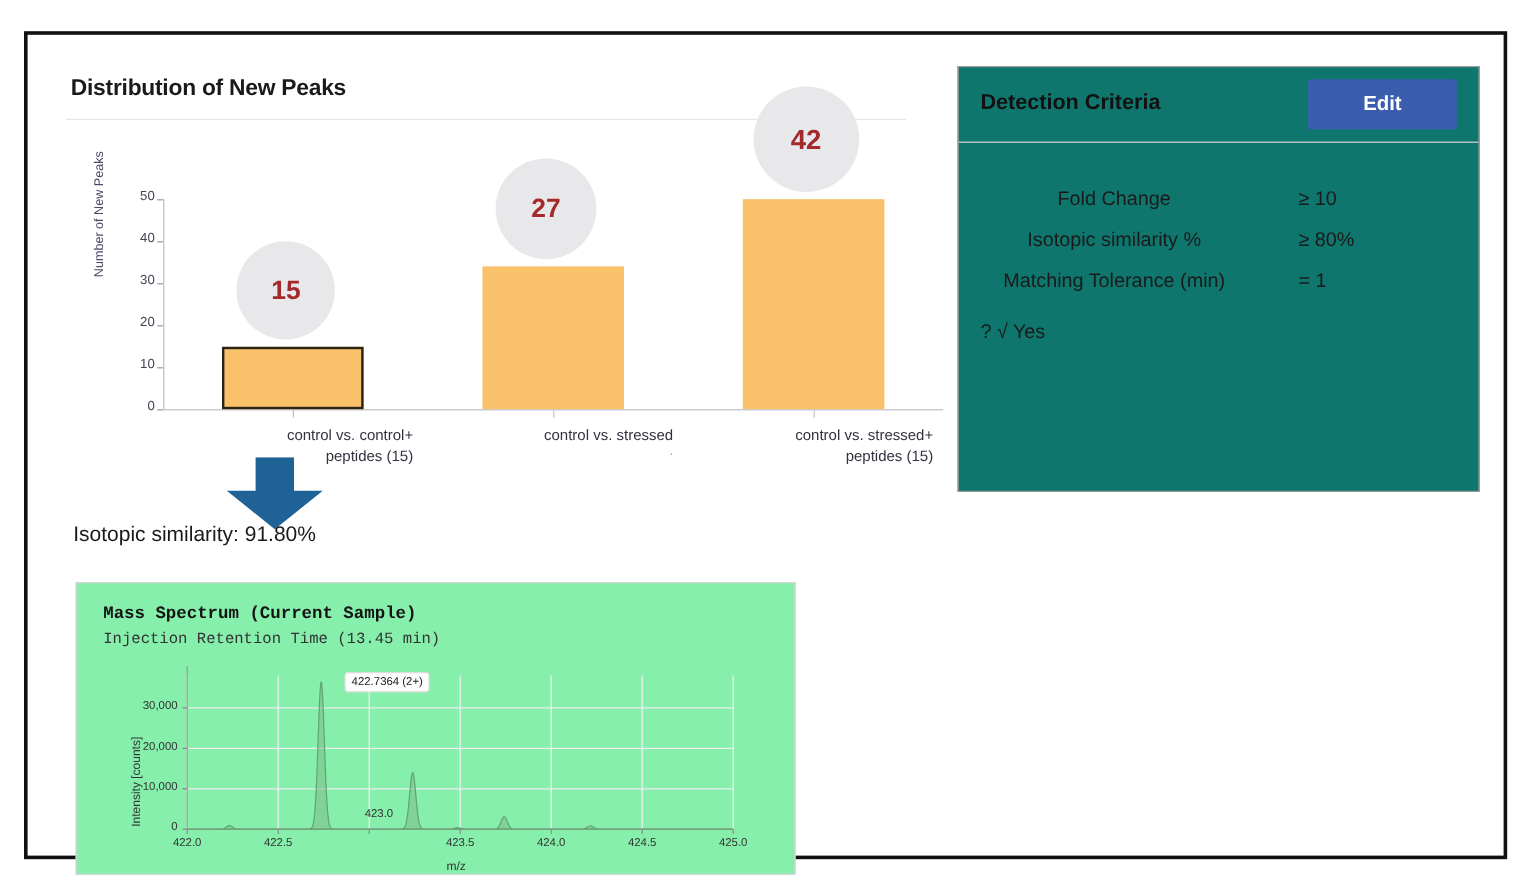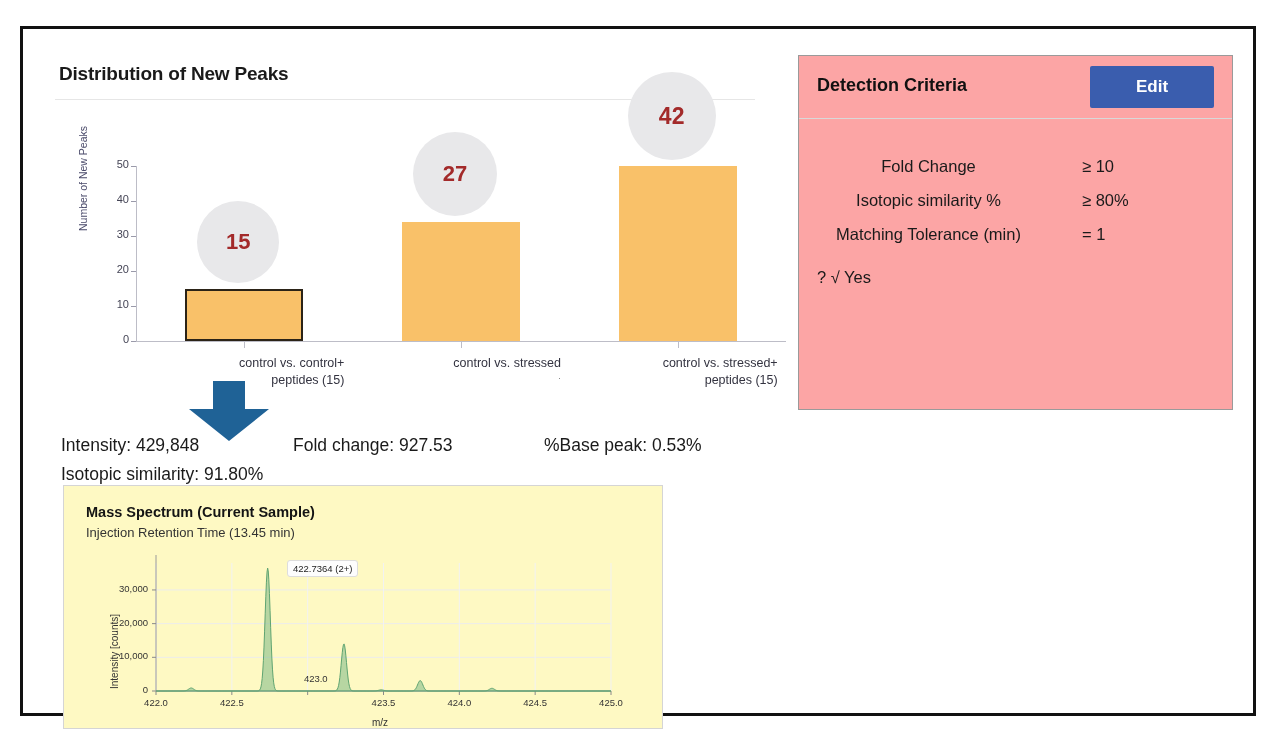--- a/index.html
+++ b/index.html
@@ -114,21 +114,21 @@
     color: #333340;
     line-height: 1.35;
   }
 
   
   .crit-card {
     position: absolute;
     left: 775px; top: 26px;
     width: 435px; height: 355px;
     border: 1px solid #9a9a9a;
-    background: #fca5a5;
+    background: #0f766e;
     box-sizing: border-box;
   }
   .crit-header {
     position: relative;
     height: 62px;
     border-bottom: 1px solid #d8d8d8;
   }
   .crit-title {
     position: absolute;
     left: 18px; top: 19px;
@@ -184,22 +184,23 @@
     color: #1a1a1a;
     white-space: nowrap;
   }
 
   
   .spec-panel {
     position: absolute;
     left: 40px; top: 456px;
     width: 600px; height: 244px;
     border: 1px solid #d5d5d5;
-    background: #fef9c3;
-    box-sizing: border-box;
+    background: #86efac;
+    box-sizing: border-box;
+    font-family: Liberation Mono, monospace;
   }
   .spec-title {
     position: absolute; left: 22px; top: 18px;
     font-size: 14.5px; font-weight: bold; color: #141414;
   }
   .spec-sub {
     position: absolute; left: 22px; top: 39px;
     font-size: 13px; color: #333333;
   }
   .spec-ytitle {
@@ -317,25 +318,20 @@
         </div>
     </div>
 
     <div class="arrow-wrap">
       <svg width="96" height="60" viewBox="0 0 96 60">
         <polygon points="32,0 64,0 64,28 88,28 48,60 8,28 32,28" fill="#1f6296"></polygon>
       </svg>
     </div>
 
     <div class="metrics">
-      <div class="metric-line">
-        <div class="metric" style="left:0px;">Intensity: 429,848</div>
-        <div class="metric" style="left:232px;">Fold change: 927.53</div>
-        <div class="metric" style="left:483px;">%Base peak: 0.53%</div>
-      </div>
       <div class="metric-line">
         <div class="metric" style="left:0px;">Isotopic similarity: 91.80%</div>
       </div>
     </div>
 
     <div class="spec-panel">
       <div class="spec-title">Mass Spectrum (Current Sample)</div>
       <div class="spec-sub">Injection Retention Time (13.45 min)</div>
     </div>
     <div class="spec-ytitle">Intensity [counts]</div>

